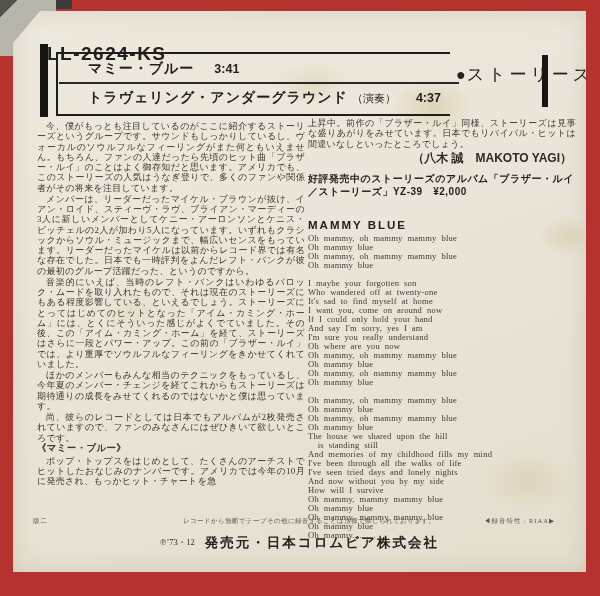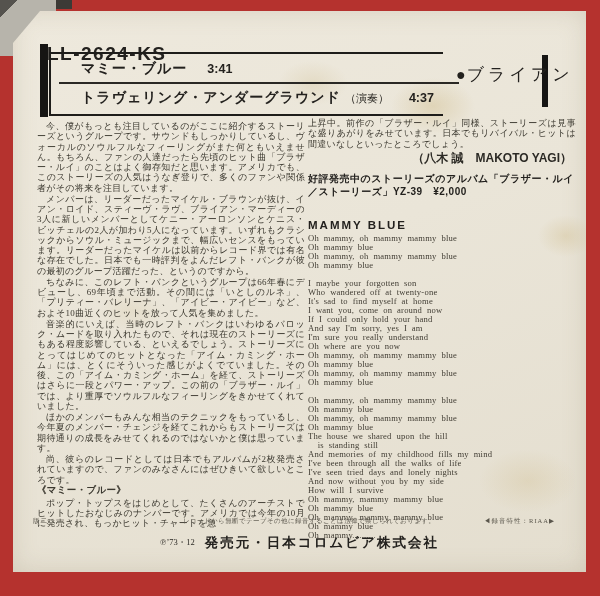--- a/index.html
+++ b/index.html
@@ -37,21 +37,21 @@
   }
   .catalog{
     position:absolute;left:34px;top:6px;
     font-family:"Liberation Sans", sans-serif;font-weight:bold;
     font-size:19px;letter-spacing:1.5px;color:#23211e;margin-top:26px;
   }
   .edge-bar{position:absolute;background:#161513;}
   .edge-bar.left{left:27px;top:33px;width:8px;height:73px;}
   .edge-bar.right{left:529px;top:44px;width:6px;height:52px;}
   .title-box{
-    position:absolute;left:36px;top:41px;width:392px;height:60px;
+    position:absolute;left:43px;top:41px;width:392px;height:60px;
     border-top:2px solid #1e1d1a;border-bottom:2px solid #1e1d1a;border-left:2px solid #1e1d1a;
   }
   .track-row{position:absolute;left:30px;white-space:nowrap;}
   .track-row.a{top:5px;}
   .track-row.b{top:34px;}
   .t-title{
     font-family:"Liberation Sans", sans-serif;font-weight:bold;
     font-size:14px;letter-spacing:1px;color:#23211e;
   }
   .t-sub{font-size:11px;color:#2c2a25;}
@@ -126,28 +126,27 @@
       </div>
       <div class="track-row b">
         <span class="t-title">トラヴェリング・アンダーグラウンド</span>
         <span class="t-sub">（演奏）</span>
         <span class="t-dur">4:37</span>
       </div>
     </div>
     <div class="divider-line"></div>
 
     <div class="artist">
-      <span class="bullet">●</span><span>ブライアン</span>
+      <span class="bullet">●</span><span>ストーリーズ</span>
     </div>
 
     <div class="left-col">
       <div>
           <div class="para indent">今、僕がもっとも注目しているのがここに紹介するストーリーズというグループです。サウンドもしっかりしているし、ヴォーカルのソウルフルなフィーリングがまた何ともいえません。もちろん、ファンの人達だったら先頃のヒット曲「ブラザー・ルイ」のことはよく御存知だと思います。アメリカでも、このストーリーズの人気はうなぎ登りで、多くのファンや関係者がその将来を注目しています。</div>
           <div class="para indent">メンバーは、リーダーだったマイケル・ブラウンが抜け、イアン・ロイド、スティーヴ・ラヴ、ブライアン・マーディーの3人に新しいメンバーとしてケニー・アーロンソンとケニス・ビッチェルの2人が加わり5人になっています。いずれもクラシックからソウル・ミュージックまで、幅広いセンスをもっています。リーダーだったマイケルは以前からレコード界では有名な存在でした。日本でも一時評判をよんだレフト・バンクが彼の最初のグループ活躍だった、というのですから。</div>
-          <div class="para indent">ちなみに、このレフト・バンクというグループは66年春にデビューし、69年頃まで活動。その間には「いとしのルネ」、「プリティー・バレリーナ」、「アイビー・アイビー」など、およそ10曲近くのヒットを放って人気を集めました。</div>
           <div class="para indent">音楽的にいえば、当時のレフト・バンクはいわゆるバロック・ムードを取り入れたもので、それは現在のストーリーズにもある程度影響している、といえるでしょう。ストーリーズにとってはじめてのヒットとなった「アイム・カミング・ホーム」には、とくにそういった感じがよくでていました。その後、この「アイム・カミング・ホーム」を経て、ストーリーズはさらに一段とパワー・アップ。この前の「ブラザー・ルイ」では、より重厚でソウルフルなフィーリングをきかせてくれていました。</div>
           <div class="para indent">ほかのメンバーもみんな相当のテクニックをもっているし、今年夏のメンバー・チェンジを経てこれからもストーリーズは期待通りの成長をみせてくれるのではないかと僕は思っています。</div>
           <div class="para indent">尚、彼らのレコードとしては日本でもアルバムが2枚発売されていますので、ファンのみなさんにはぜひきいて欲しいところです。</div>
         </div>
       <div class="song-heading">《マミー・ブルー》</div>
       <div>
           <div class="para indent">ポップ・トップスをはじめとして、たくさんのアーチストでヒットしたおなじみのナンバーです。アメリカでは今年の10月に発売され、もっかヒット・チャートを急</div>
         </div>
     </div>
 

